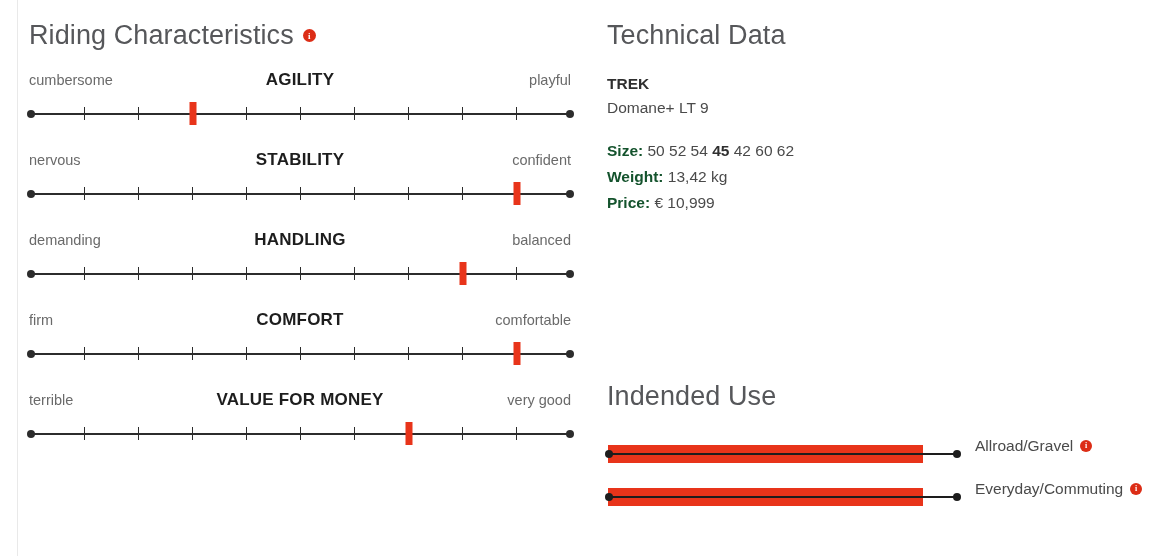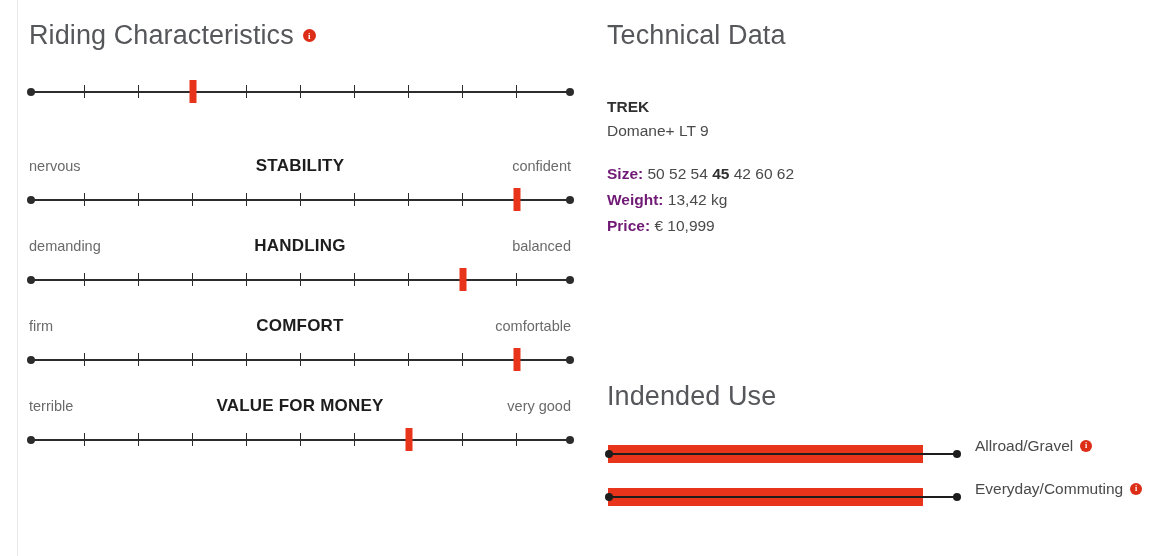--- a/index.html
+++ b/index.html
@@ -60,25 +60,25 @@
   .tick{
     position:absolute;top:7px;width:1.4px;height:13px;background:#2c2c2c;
   }
   .marker{
     position:absolute;top:2px;width:7px;height:23px;background:#e8341a;
     transform:translateX(-3.5px);
   }
 
   
   .tech{position:absolute;left:0;top:72px;width:540px;}
-  .tech-brand{font-size:15.5px;font-weight:700;color:#2f2f2f;line-height:1.55;margin-top:23px;}
+  .tech-brand{font-size:15.5px;font-weight:700;color:#2f2f2f;line-height:1.55;}
   .tech-model{font-size:15.5px;font-weight:400;color:#4a4a4a;line-height:1.55;}
   .tech-specs{margin-top:18px;}
   .spec-line{font-size:15.5px;line-height:1.67;color:#4a4a4a;}
-  .spec-key{font-weight:700;color:#701a75;}
+  .spec-key{font-weight:700;color:#14532d;}
   .spec-hi{font-weight:700;color:#2f2f2f;}
 
   
   .use{position:absolute;left:0;top:383px;width:560px;}
   .use-title{margin-bottom:14px;}
   .use-rows{position:absolute;left:0;top:50px;width:560px;}
   .use-row{position:relative;height:43px;}
   .use-track{position:absolute;left:1px;top:12px;width:350px;height:18px;}
   .use-bar{position:absolute;left:0;top:0;height:18px;background:#e8341a;}
   .use-axis{position:absolute;left:0;top:8px;width:350px;height:1.6px;background:#1d1d1d;}
@@ -97,20 +97,25 @@
   <div class="left-rule"></div>
 
   <div class="col-left">
     <div class="section-title" style="position:absolute;left:0;top:22px;">
       <span>Riding Characteristics</span>
       <span class="info-icon"></span>
     </div>
 
     <div class="ratings">
         <div class="rating-row">
+          <div class="rating-labels">
+            <span class="lab-left">cumbersome</span>
+            <span class="lab-center">AGILITY</span>
+            <span class="lab-right">playful</span>
+          </div>
           <div class="scale">
             <div class="scale-line"></div>
             <div class="endcap start"></div>
             <div class="endcap end"></div>
             <div class="tick" style="left: 55px;"></div>
             <div class="tick" style="left: 109px;"></div>
             <div class="tick" style="left: 163px;"></div>
             <div class="tick" style="left: 217px;"></div>
             <div class="tick" style="left: 271px;"></div>
             <div class="tick" style="left: 325px;"></div>

